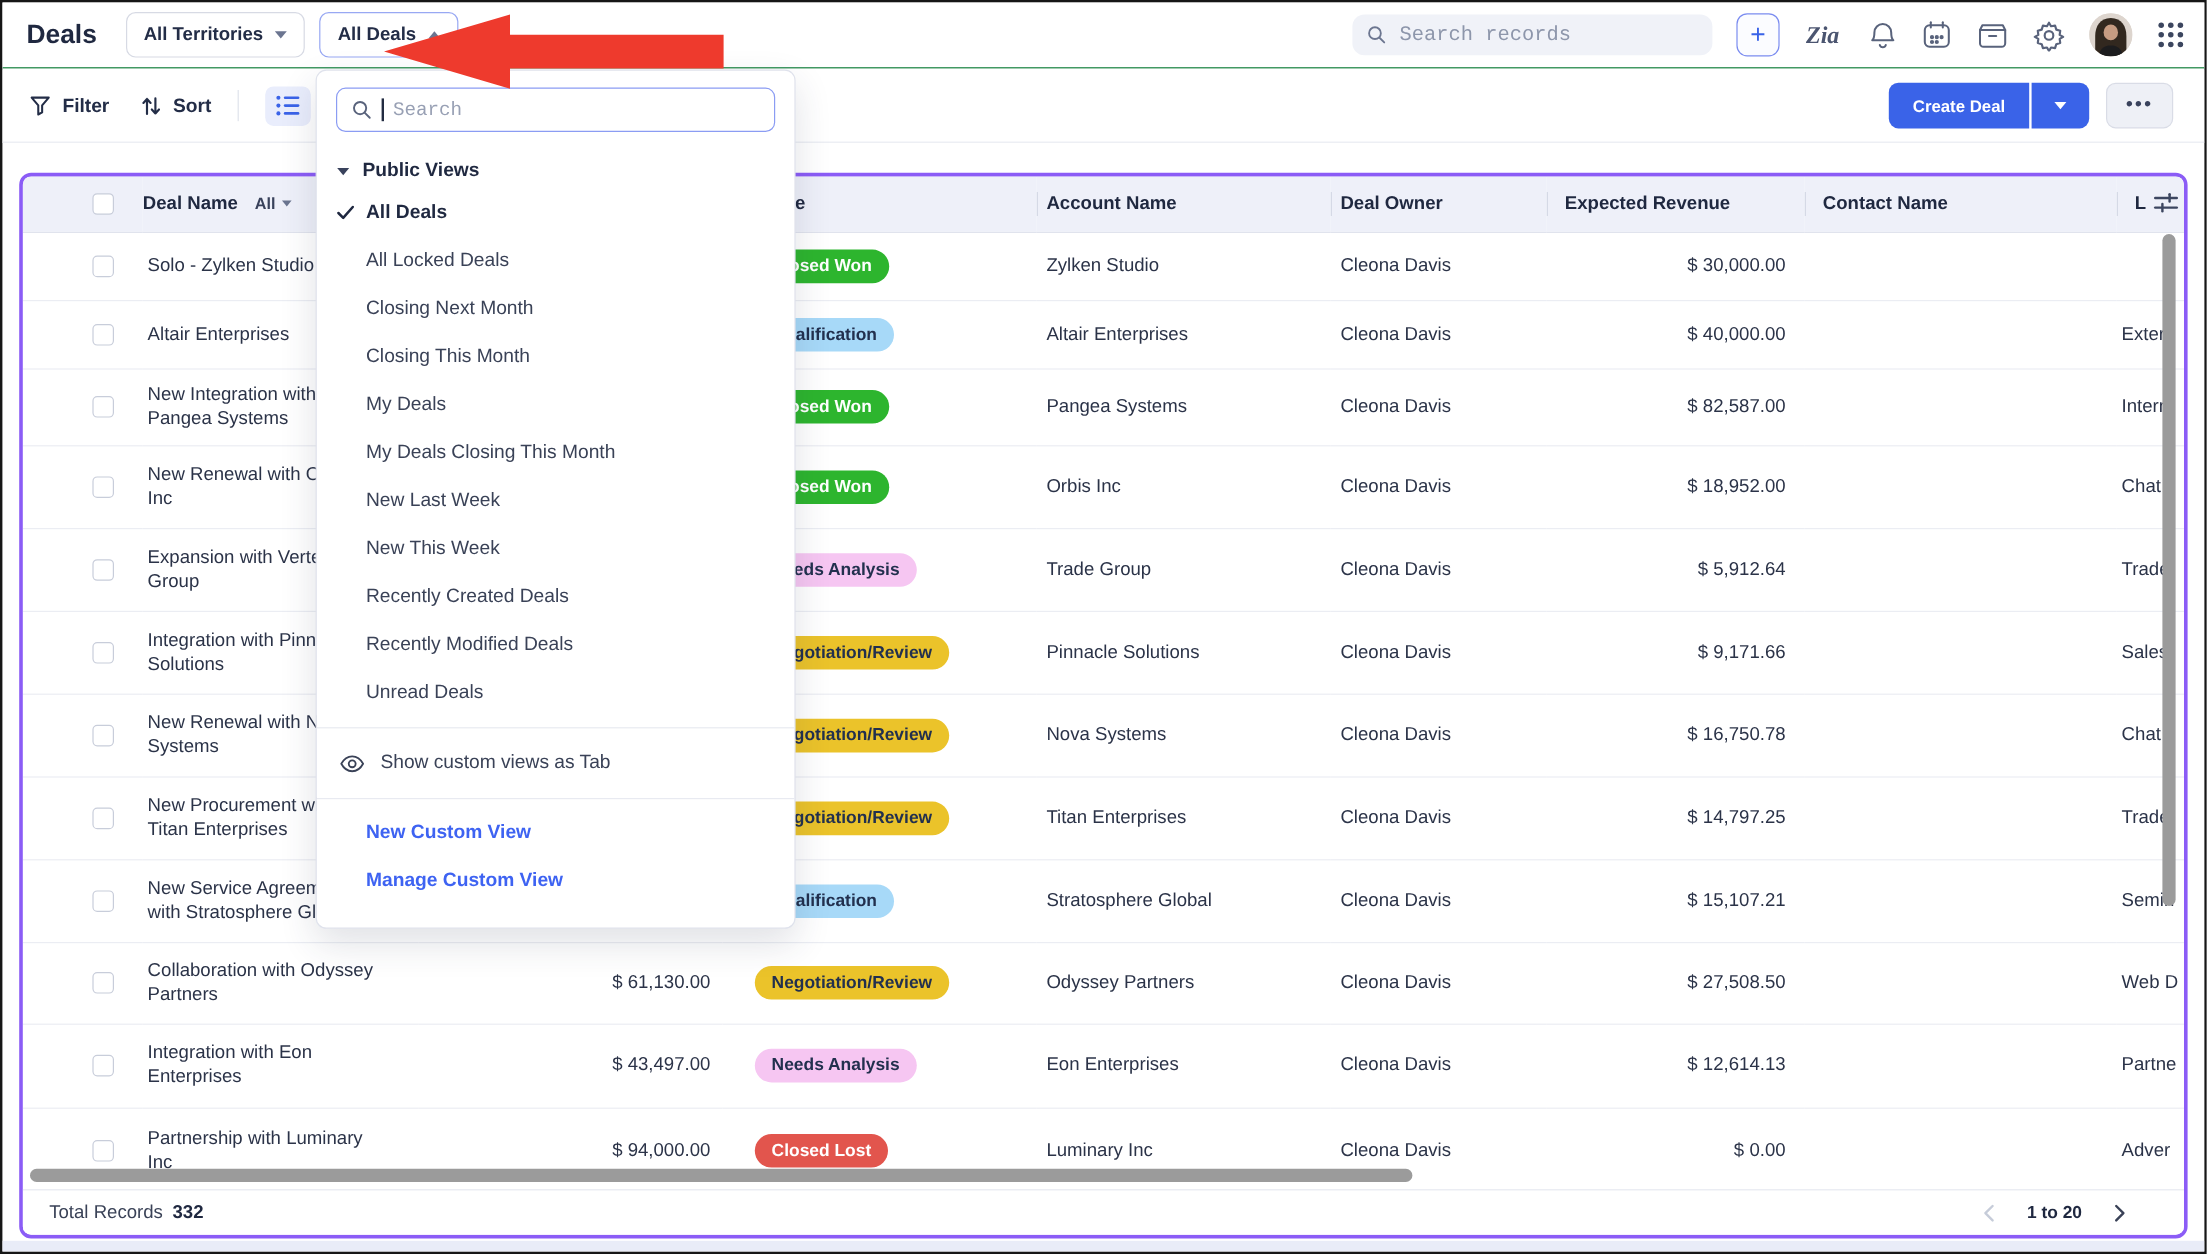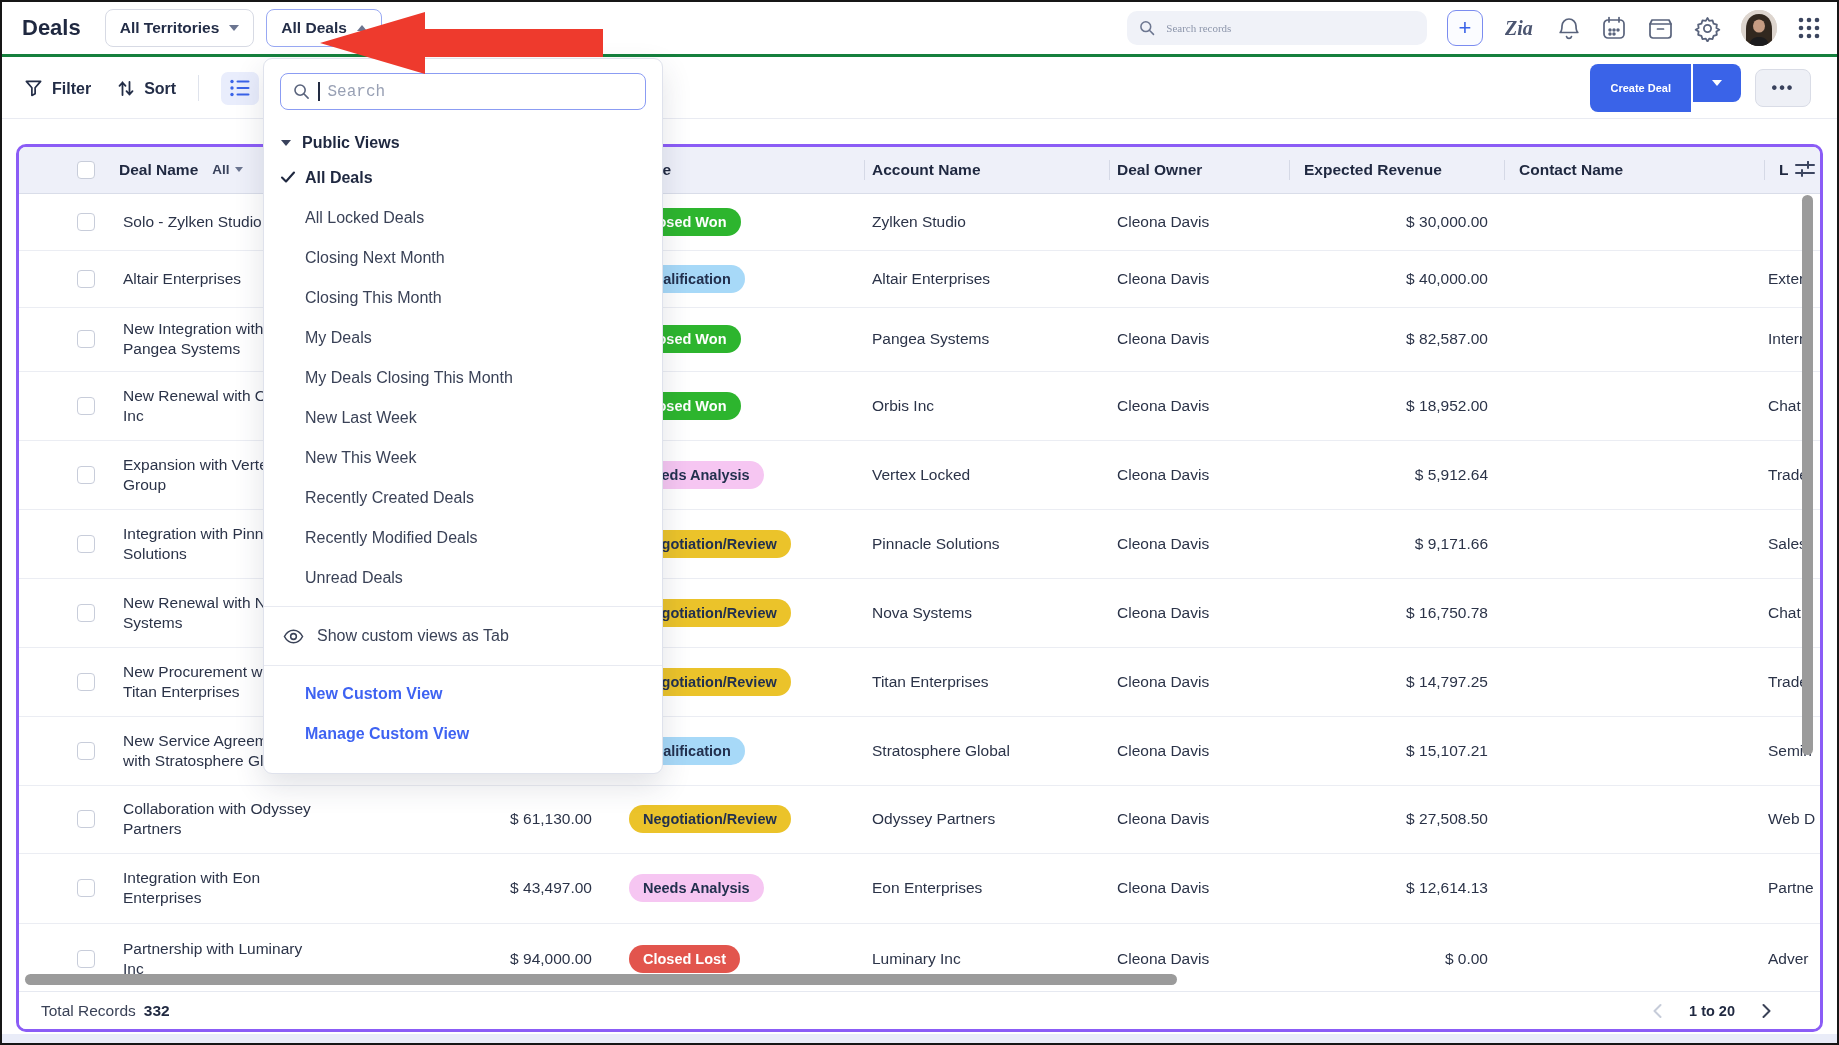--- a/index.html
+++ b/index.html
@@ -4,45 +4,45 @@
 <style>
   html,body{margin:0;padding:0;background:#fff;}
   *{box-sizing:border-box;}
   .frame{
     position:relative;width:1839px;height:1045px;background:#fff;
     border:2px solid #161616;overflow:hidden;
     font-family:"Liberation Sans", sans-serif;color:#2b3348;
   }
   .frame::after{content:'';position:absolute;left:0;right:0;bottom:0;height:9px;background:#e9ecf8;}
   
-  .topbar{position:absolute;left:0;top:0;right:0;height:55px;border-bottom:3px solid #15803d;
+  .topbar{position:absolute;left:0;top:0;right:0;height:55px;border-bottom:1px solid #15803d;
     display:flex;align-items:center;padding:0 16px 0 20px;background:#fff;z-index:30;}
   .page-title{font-size:22px;font-weight:700;color:#1f2840;margin-right:24px;}
   .pill-btn{display:flex;align-items:center;gap:10px;border:1px solid #d7dae4;border-radius:8px;
     padding:9px 14px;font-size:15.5px;font-weight:700;color:#232d47;background:#fff;cursor:pointer;}
   .pill-btn.view-open{border-color:#98a8f3;margin-left:12px;}
   .caret-down{width:0;height:0;border-left:5px solid transparent;border-right:5px solid transparent;border-top:6px solid #6b7590;}
   .caret-up{width:0;height:0;border-left:5px solid transparent;border-right:5px solid transparent;border-bottom:6px solid #6b7590;}
   .top-right{margin-left:auto;display:flex;align-items:center;gap:20px;}
   .search-pill{display:flex;align-items:center;gap:9px;background:#f0f2f8;border-radius:10px;height:34px;width:300px;padding:0 12px;}
-  .search-pill input{border:none;background:transparent;outline:none;font-size:11px;color:#4d7c0f;width:100%;font-family:Liberation Serif, serif;}
+  .search-pill input{border:none;background:transparent;outline:none;font-size:17px;color:#4d7c0f;width:100%;font-family:Liberation Mono, monospace;}
   .search-pill input::placeholder{color:#8d96ab;}
   .plus-btn{width:36px;height:36px;border:1.5px solid #7b8cf0;border-radius:9px;background:#fbfcff;
     color:#3a63e8;font-size:22px;font-weight:400;display:flex;align-items:center;justify-content:center;cursor:pointer;}
   .tb-icon{display:flex;align-items:center;justify-content:center;cursor:pointer;}
   .avatar{width:36px;height:36px;border-radius:50%;overflow:hidden;background:#ded6cf;}
   
   .toolbar{position:absolute;left:0;top:56px;right:0;height:61px;border-bottom:1px solid #e9ebf2;
     display:flex;align-items:center;padding:0 22px;background:#fff;z-index:10;}
   .tool-item{display:flex;align-items:flex-end;gap:9px;font-size:16px;font-weight:600;color:#232d47;cursor:pointer;}
   .tool-sep{width:1px;height:26px;background:#dfe3ec;margin:0 22px;}
   .listview-btn{width:38px;height:33px;background:#e9edfc;border-radius:7px;display:flex;align-items:center;justify-content:center;cursor:pointer;}
   .toolbar-right{margin-left:auto;display:flex;align-items:center;gap:14px;margin-right:4px;}
   .create-wrap{display:flex;}
-  .cd-main{background:#3a63e8;color:#fff;font-size:11px;font-weight:700;height:48px;padding:0 20px;
+  .cd-main{background:#3a63e8;color:#fff;font-size:14px;font-weight:700;height:38px;padding:0 20px;
     display:flex;align-items:center;border-radius:8px 0 0 8px;cursor:pointer;}
   .cd-caret{background:#3a63e8;width:48px;height:38px;margin-left:2px;border-radius:0 8px 8px 0;
     display:flex;align-items:center;justify-content:center;cursor:pointer;}
   .cd-caret .caret-down{border-top-color:#fff;}
   .more-btn{width:56px;height:38px;background:#eef0f6;border:1px solid #d9dce6;border-radius:8px;
     display:flex;align-items:center;justify-content:center;font-size:16px;font-weight:700;letter-spacing:2px;color:#39425c;cursor:pointer;}
   
   .card{position:absolute;left:14px;right:14px;top:142px;bottom:11px;border:3px solid #8b5cf6;border-radius:10px;background:#fff;overflow:hidden;z-index:5;}
   .table-wrap{position:absolute;left:0;right:0;top:0;bottom:52px;overflow:hidden;}
   table{border-collapse:collapse;table-layout:fixed;width:1809px;}
@@ -320,21 +320,21 @@
               <td class="lead-cell">Chat</td>
             </tr>
             <tr style="height: 69px;">
               <td>
                 <div class="cb"></div>
               </td>
               <td class="name-cell">Expansion with Vertex
 Group</td>
               <td class="amount-cell"></td>
               <td class="stage-cell"><span class="badge" style="background: rgb(246, 198, 242); color: rgb(34, 48, 78);">Needs Analysis</span></td>
-              <td class="account-cell">Vertex Locked</td>
+              <td class="account-cell">Trade Group</td>
               <td class="owner-cell">Cleona Davis</td>
               <td class="revenue-cell">$ 5,912.64</td>
               <td class="contact-cell"></td>
               <td class="lead-cell">Trade</td>
             </tr>
             <tr style="height: 69px;">
               <td>
                 <div class="cb"></div>
               </td>
               <td class="name-cell">Integration with Pinnacle

